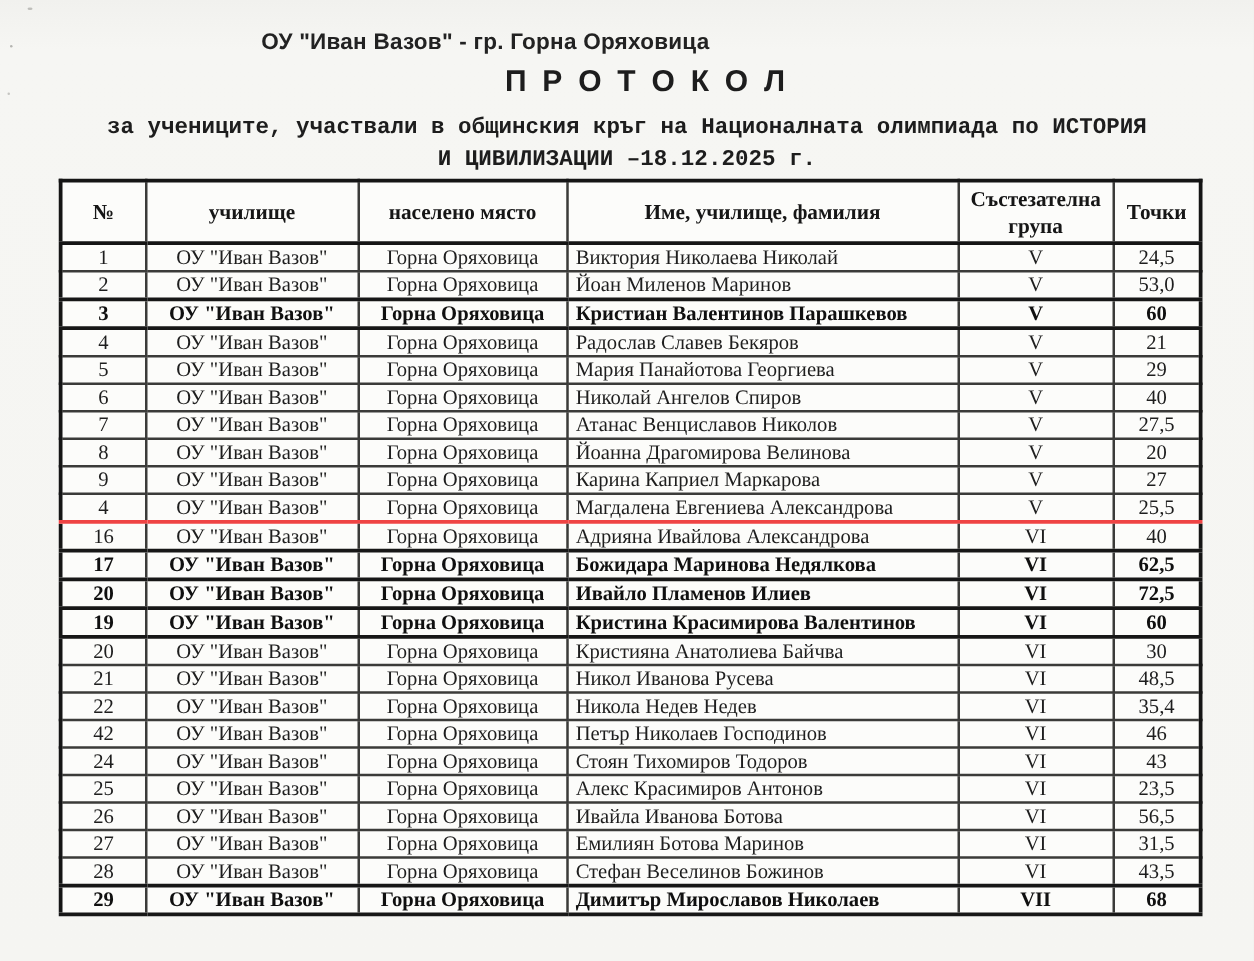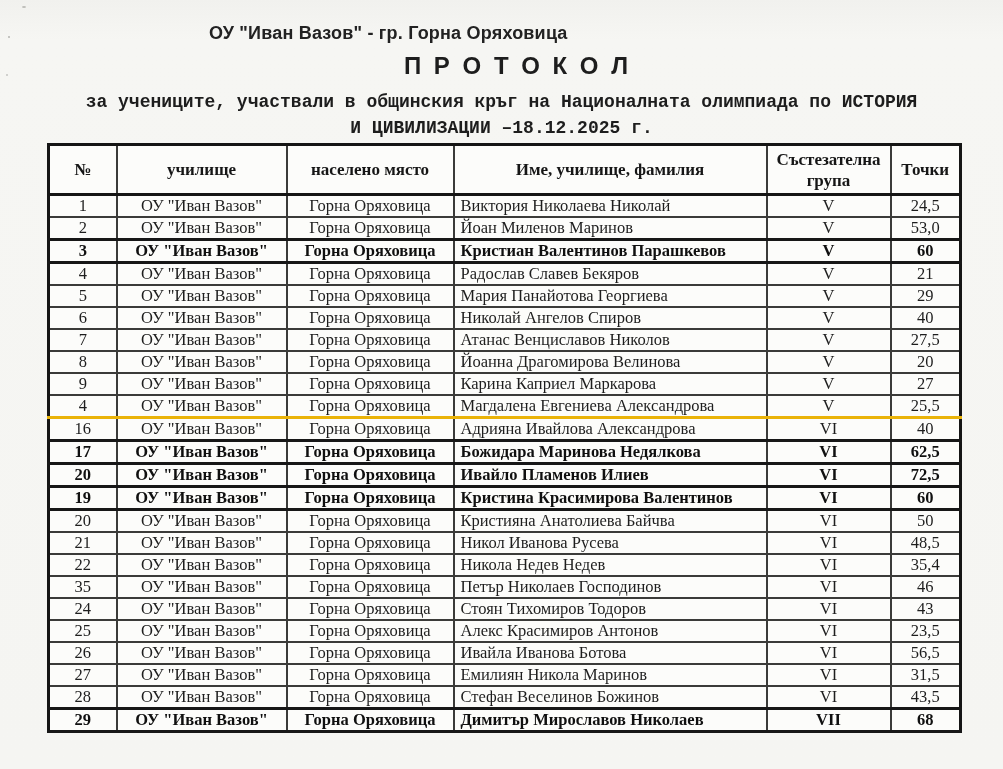--- a/index.html
+++ b/index.html
@@ -81,21 +81,21 @@
   }
   .results td {
     height: 20.5px;
     padding: 0 6px;
     font-size: 16.5px;
     color: #1e1e1e;
   }
   .col-num, .col-school, .col-town, .col-group, .col-points { text-align: center; }
   .col-name { text-align: left; }
 
-  tr.group-start td { border-top: 3px solid #eab308; }
+  tr.group-start td { border-top: 3px solid #ef4444; }
   tr.bold-row { font-weight: bold; }
   tr.bold-row td {
     border-top: 3px solid #171717;
     border-bottom: 3px solid #171717;
     color: #101010;
   }
 </style>
 </head>
 <body>
 
@@ -245,40 +245,40 @@
           <td class="col-name">Кристина Красимирова  Валентинов</td>
           <td class="col-group">VI</td>
           <td class="col-points">60</td>
         </tr>
         <tr>
           <td class="col-num">20</td>
           <td class="col-school">ОУ "Иван Вазов"</td>
           <td class="col-town">Горна Оряховица</td>
           <td class="col-name">Кристияна Анатолиева Байчва</td>
           <td class="col-group">VI</td>
-          <td class="col-points">50</td>
+          <td class="col-points">30</td>
         </tr>
         <tr>
           <td class="col-num">21</td>
           <td class="col-school">ОУ "Иван Вазов"</td>
           <td class="col-town">Горна Оряховица</td>
           <td class="col-name">Никол Иванова Русева</td>
           <td class="col-group">VI</td>
           <td class="col-points">48,5</td>
         </tr>
         <tr>
           <td class="col-num">22</td>
           <td class="col-school">ОУ "Иван Вазов"</td>
           <td class="col-town">Горна Оряховица</td>
           <td class="col-name">Никола Недев Недев</td>
           <td class="col-group">VI</td>
           <td class="col-points">35,4</td>
         </tr>
         <tr>
-          <td class="col-num">35</td>
+          <td class="col-num">42</td>
           <td class="col-school">ОУ "Иван Вазов"</td>
           <td class="col-town">Горна Оряховица</td>
           <td class="col-name">Петър Николаев Господинов</td>
           <td class="col-group">VI</td>
           <td class="col-points">46</td>
         </tr>
         <tr>
           <td class="col-num">24</td>
           <td class="col-school">ОУ "Иван Вазов"</td>
           <td class="col-town">Горна Оряховица</td>
@@ -299,21 +299,21 @@
           <td class="col-school">ОУ "Иван Вазов"</td>
           <td class="col-town">Горна Оряховица</td>
           <td class="col-name">Ивайла Иванова Ботова</td>
           <td class="col-group">VI</td>
           <td class="col-points">56,5</td>
         </tr>
         <tr>
           <td class="col-num">27</td>
           <td class="col-school">ОУ "Иван Вазов"</td>
           <td class="col-town">Горна Оряховица</td>
-          <td class="col-name">Емилиян Никола Маринов</td>
+          <td class="col-name">Емилиян Ботова Маринов</td>
           <td class="col-group">VI</td>
           <td class="col-points">31,5</td>
         </tr>
         <tr>
           <td class="col-num">28</td>
           <td class="col-school">ОУ "Иван Вазов"</td>
           <td class="col-town">Горна Оряховица</td>
           <td class="col-name">Стефан Веселинов Божинов</td>
           <td class="col-group">VI</td>
           <td class="col-points">43,5</td>

